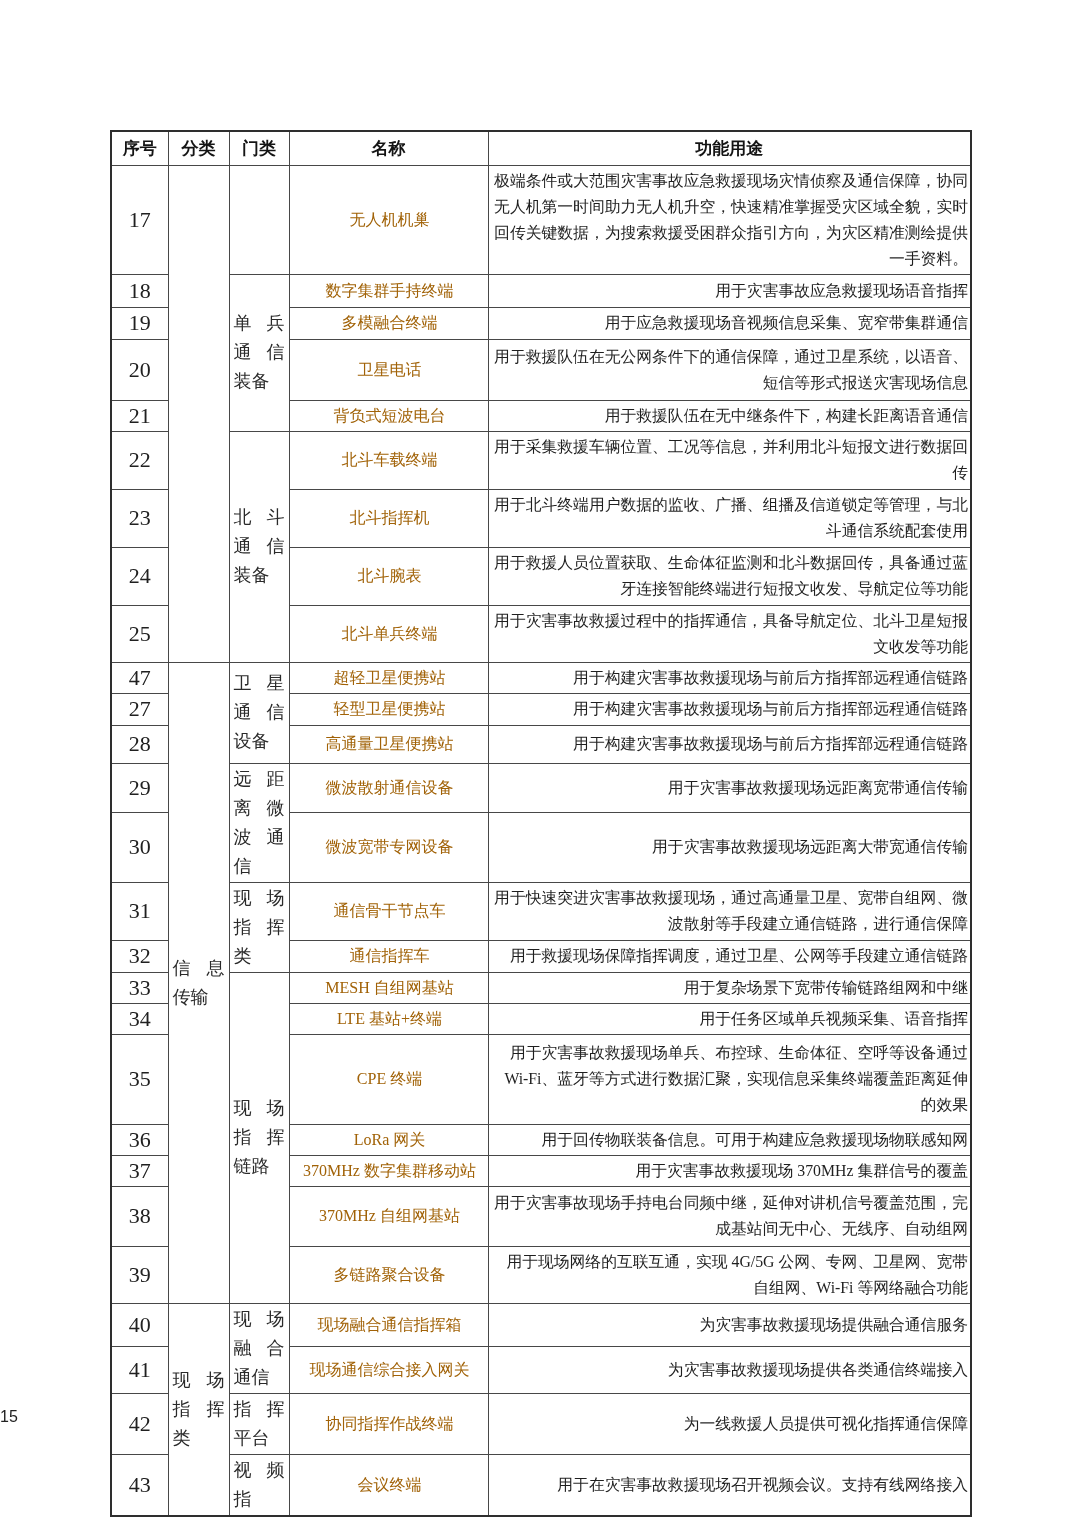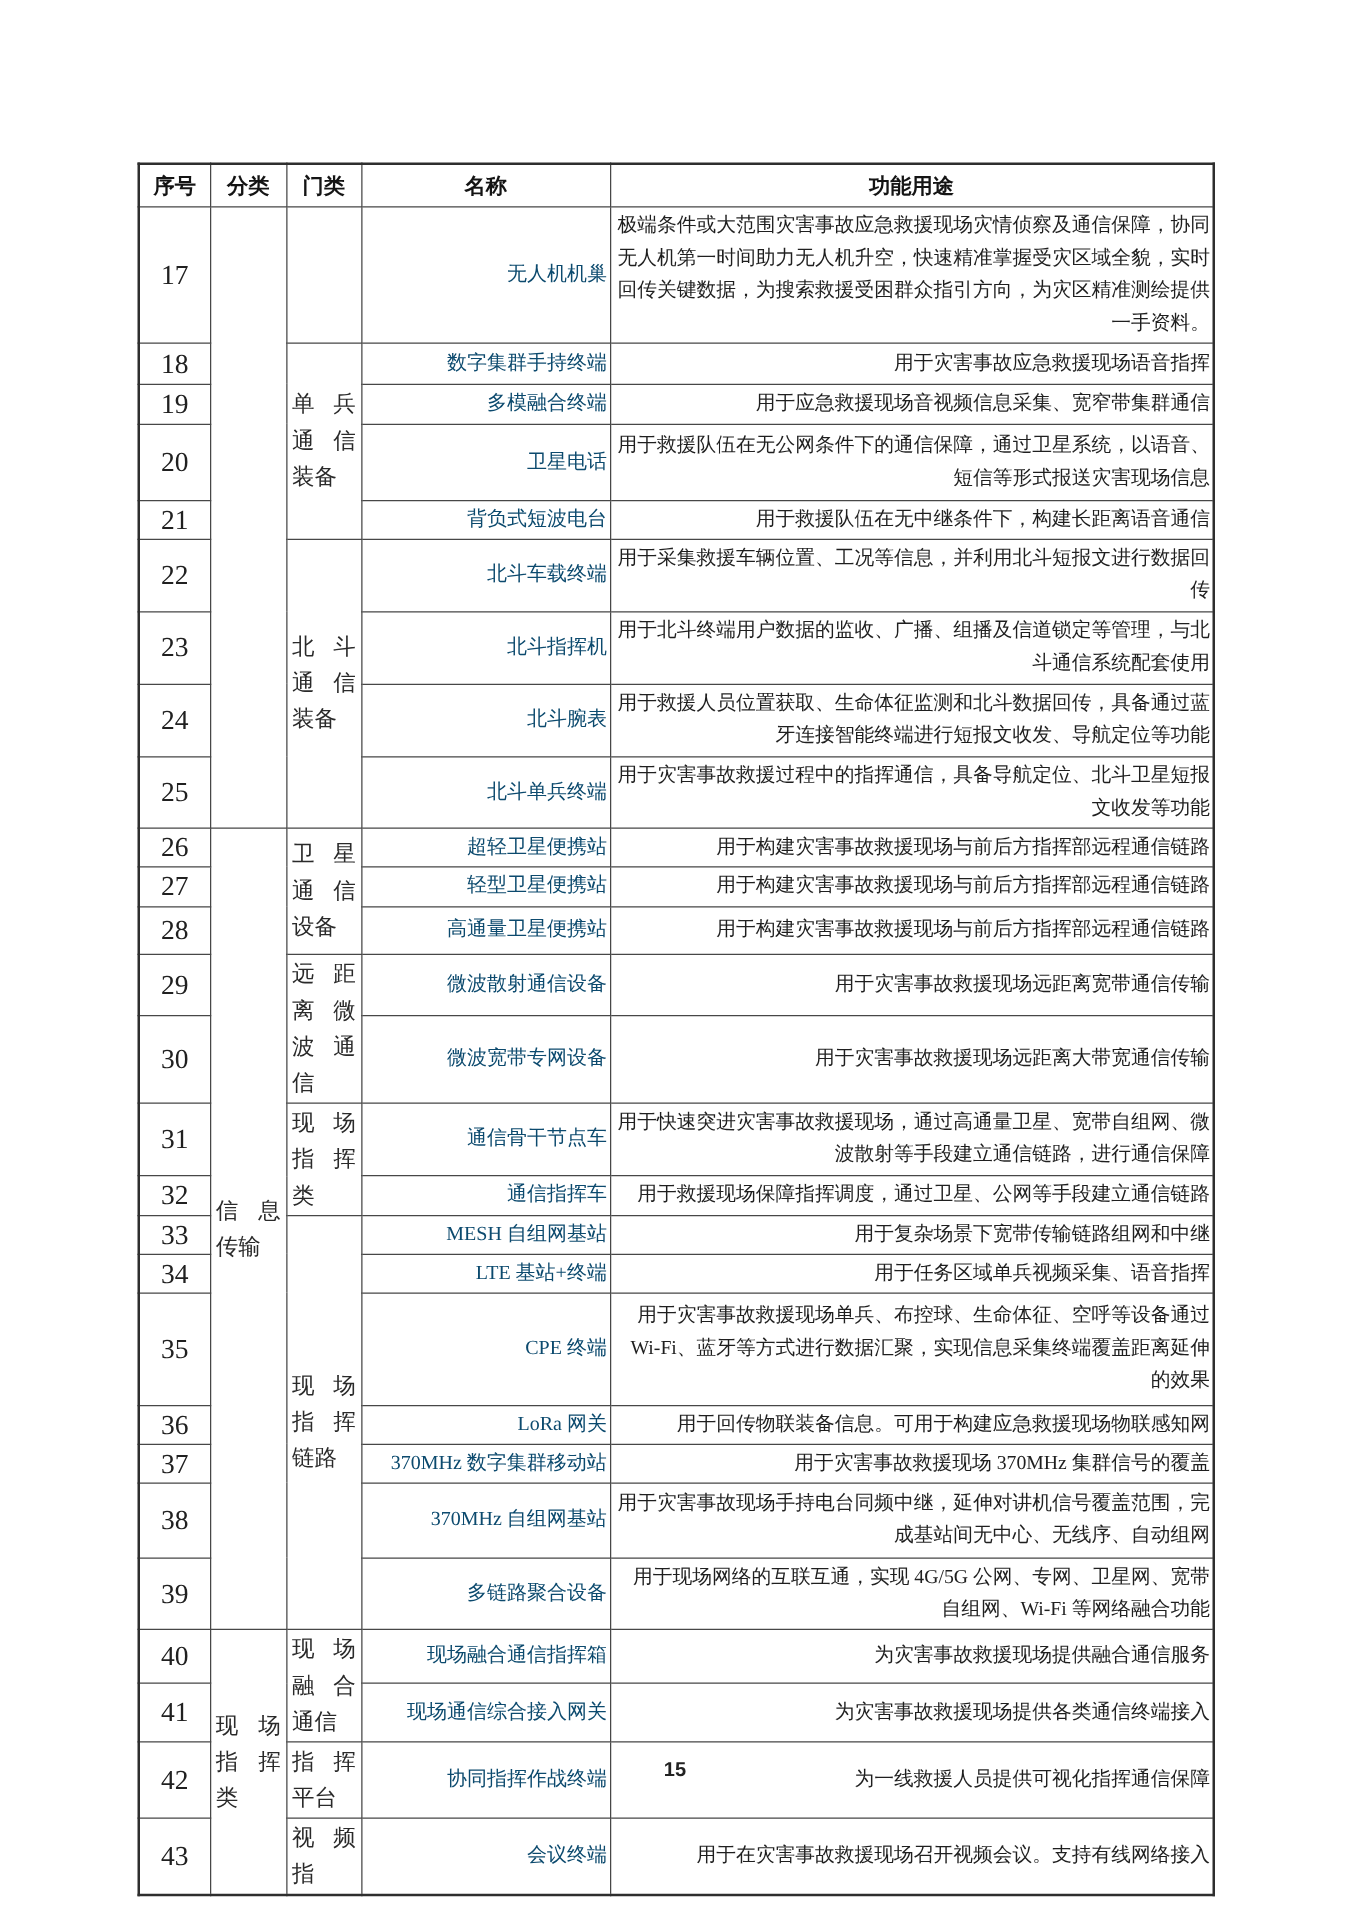--- a/index.html
+++ b/index.html
@@ -44,42 +44,41 @@
   td.category, td.division {
     font-size: 18px;
     line-height: 29px;
     text-align: justify;
     padding: 1px 4px;
     color: #2a2a2a;
   }
   td.name {
     font-size: 16px;
     line-height: 26px;
-    text-align: right;
+    text-align: center;
     padding: 1px 2px 1px 4px;
-    color: #0c4a6e;
+    color: #a16207;
   }
   td.purpose {
     font-size: 15.8px;
     line-height: 26px;
     text-align: right;
     padding: 2px 2px 2px 5px;
     color: #1f1f1f;
   }
   td.fill-last { text-align-last: justify; }
   .page-number {
     position: absolute;
     top: 1408px;
     left: 0;
     width: 100%;
-    text-align: center;
+    text-align: left;
     font-size: 16px;
     font-family: "Liberation Sans", "DejaVu Sans", sans-serif;
     color: #222222;
-    font-weight: bold;
   }
 </style>
 </head>
 <body>
 
 <div class="page">
   <table class="catalog">
     <colgroup>
       <col style="width:57px">
       <col style="width:61px">
@@ -140,21 +139,21 @@
           <td class="no">24</td>
           <td class="name">北斗腕表</td>
           <td class="purpose">用于救援人员位置获取、生命体征监测和北斗数据回传，具备通过蓝牙连接智能终端进行短报文收发、导航定位等功能</td>
         </tr>
         <tr style="height: 56px;">
           <td class="no">25</td>
           <td class="name">北斗单兵终端</td>
           <td class="purpose">用于灾害事故救援过程中的指挥通信，具备导航定位、北斗卫星短报文收发等功能</td>
         </tr>
         <tr style="height: 31px;">
-          <td class="no">26</td>
+          <td class="no">47</td>
           <td class="category" rowspan="14">信息传输</td>
           <td class="division" rowspan="3">卫星通信设备</td>
           <td class="name">超轻卫星便携站</td>
           <td class="purpose">用于构建灾害事故救援现场与前后方指挥部远程通信链路</td>
         </tr>
         <tr style="height: 32px;">
           <td class="no">27</td>
           <td class="name">轻型卫星便携站</td>
           <td class="purpose">用于构建灾害事故救援现场与前后方指挥部远程通信链路</td>
         </tr>

